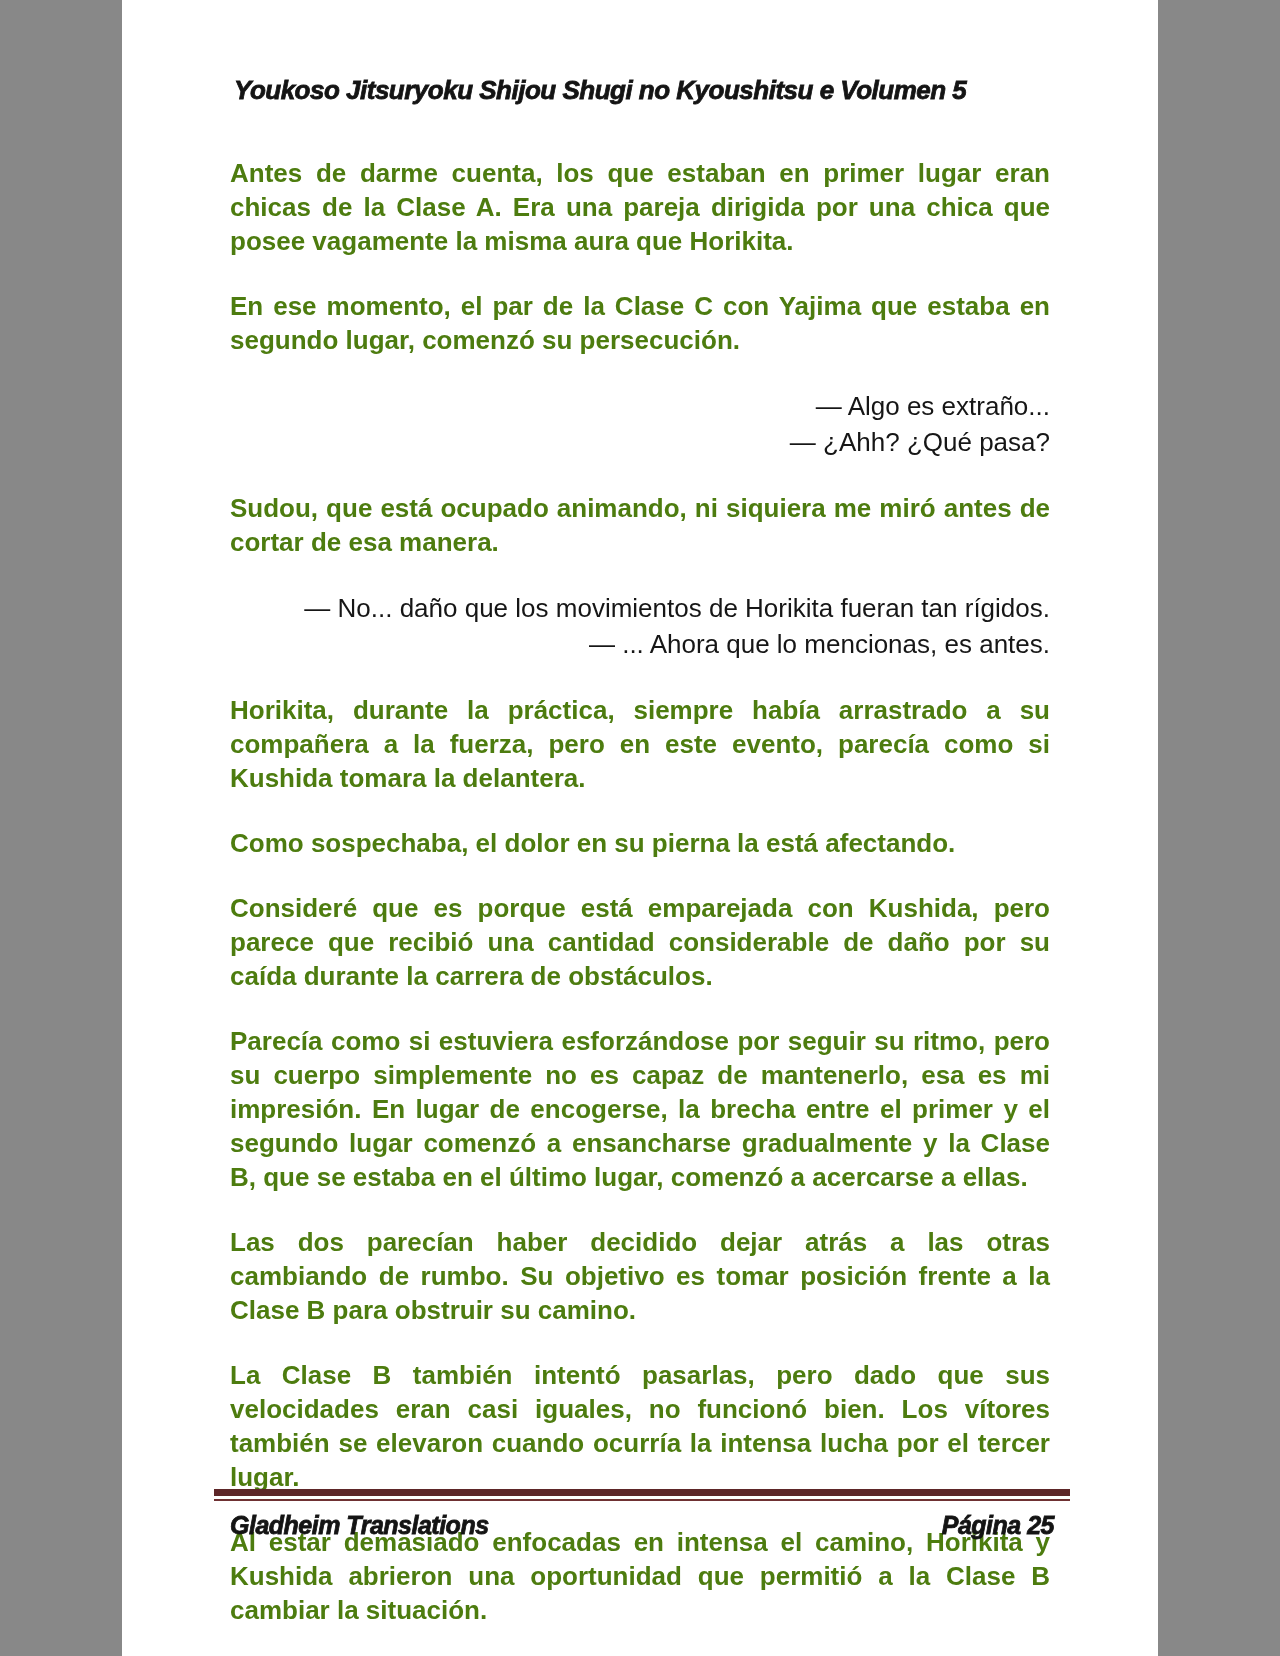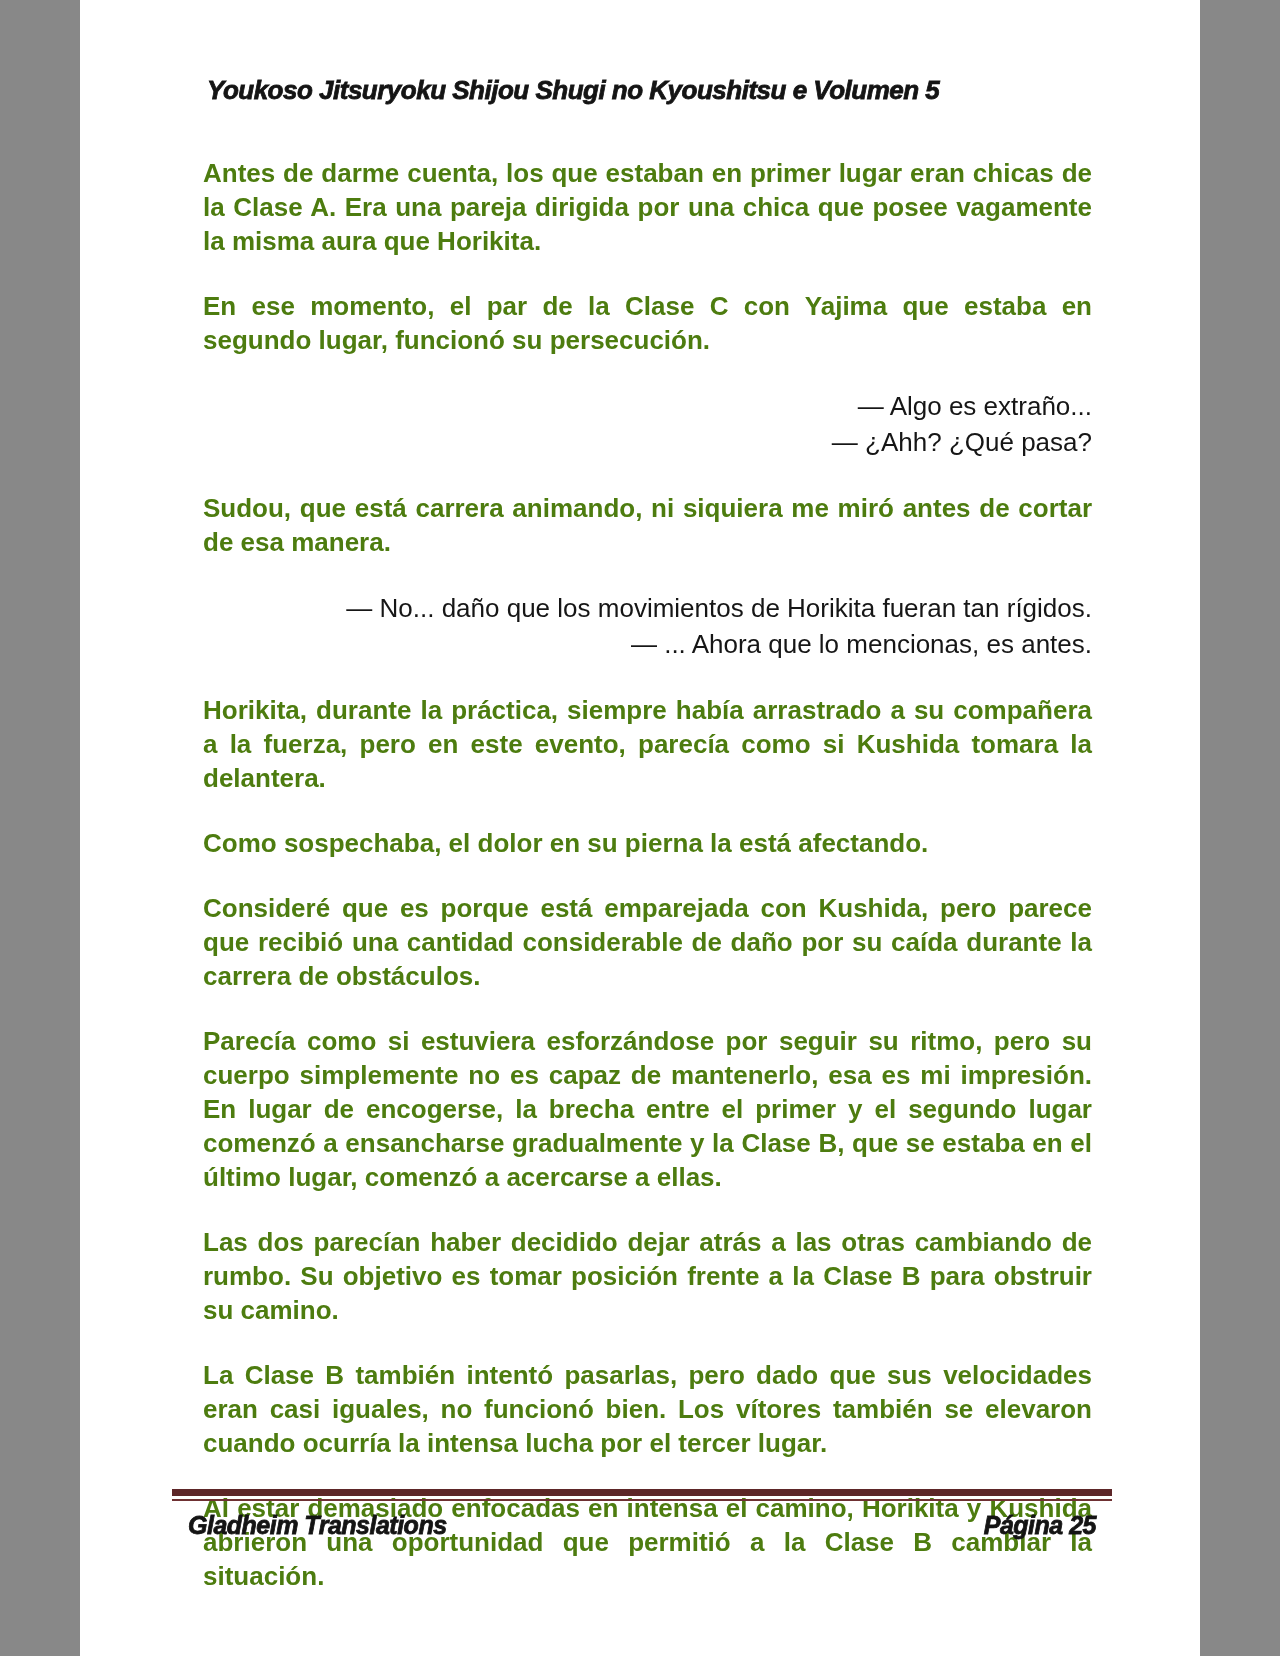--- a/index.html
+++ b/index.html
@@ -1,26 +1,25 @@
 <!DOCTYPE html>
 <html><head>
 <meta charset="utf-8">
 <style>
   * { margin: 0; padding: 0; box-sizing: border-box; }
   html, body { background: #888; }
   .page {
     position: relative;
-    width: 1120px;
+    width: 1036px;
     height: 1656px;
     margin: 0 auto;
     background: #ffffff;
     color: #141414;
     font-family: "Liberation Sans", sans-serif;
     overflow: hidden;
-    padding-left: 15px;
   }
   .header {
     padding: 75px 108px 0 112px;
   }
   .header h1 {
     font-family: "Liberation Sans", sans-serif;
     font-size: 26px;
     font-weight: bold;
     font-style: italic;
     letter-spacing: -0.5px;
@@ -78,28 +77,28 @@
 <body>
 
 <div class="page">
 
   <div class="header">
     <h1>Youkoso Jitsuryoku Shijou Shugi no Kyoushitsu e Volumen 5</h1>
   </div>
 
   <div class="content">
     <p class="body">Antes de darme cuenta, los que estaban en primer lugar eran chicas de la Clase A. Era una pareja dirigida por una chica que posee vagamente la misma aura que Horikita.</p>
-    <p class="body">En ese momento, el par de la Clase C con Yajima que estaba en segundo lugar, funcionó su persecución.</p>
+    <p class="body">En ese momento, el par de la Clase C con Yajima que estaba en segundo lugar, comenzó su persecución.</p>
 
     <div class="dialogue">
       <p>— Algo es extraño...</p>
       <p>— ¿Ahh? ¿Qué pasa?</p>
     </div>
 
-    <p class="body">Sudou, que está carrera animando, ni siquiera me miró antes de cortar de esa manera.</p>
+    <p class="body">Sudou, que está ocupado animando, ni siquiera me miró antes de cortar de esa manera.</p>
 
     <div class="dialogue">
       <p>— No... daño que los movimientos de Horikita fueran tan rígidos.</p>
       <p>— ... Ahora que lo mencionas, es antes.</p>
     </div>
 
     <p class="body">Horikita, durante la práctica, siempre había arrastrado a su compañera a la fuerza, pero en este evento, parecía como si Kushida tomara la delantera.</p>
     <p class="body">Como sospechaba, el dolor en su pierna la está afectando.</p>
     <p class="body">Consideré que es porque está emparejada con Kushida, pero parece que recibió una cantidad considerable de daño por su caída durante la carrera de obstáculos.</p>
     <p class="body">Parecía como si estuviera esforzándose por seguir su ritmo, pero su cuerpo simplemente no es capaz de mantenerlo, esa es mi impresión. En lugar de encogerse, la brecha entre el primer y el segundo lugar comenzó a ensancharse gradualmente y la Clase B, que se estaba en el último lugar, comenzó a acercarse a ellas.</p>

